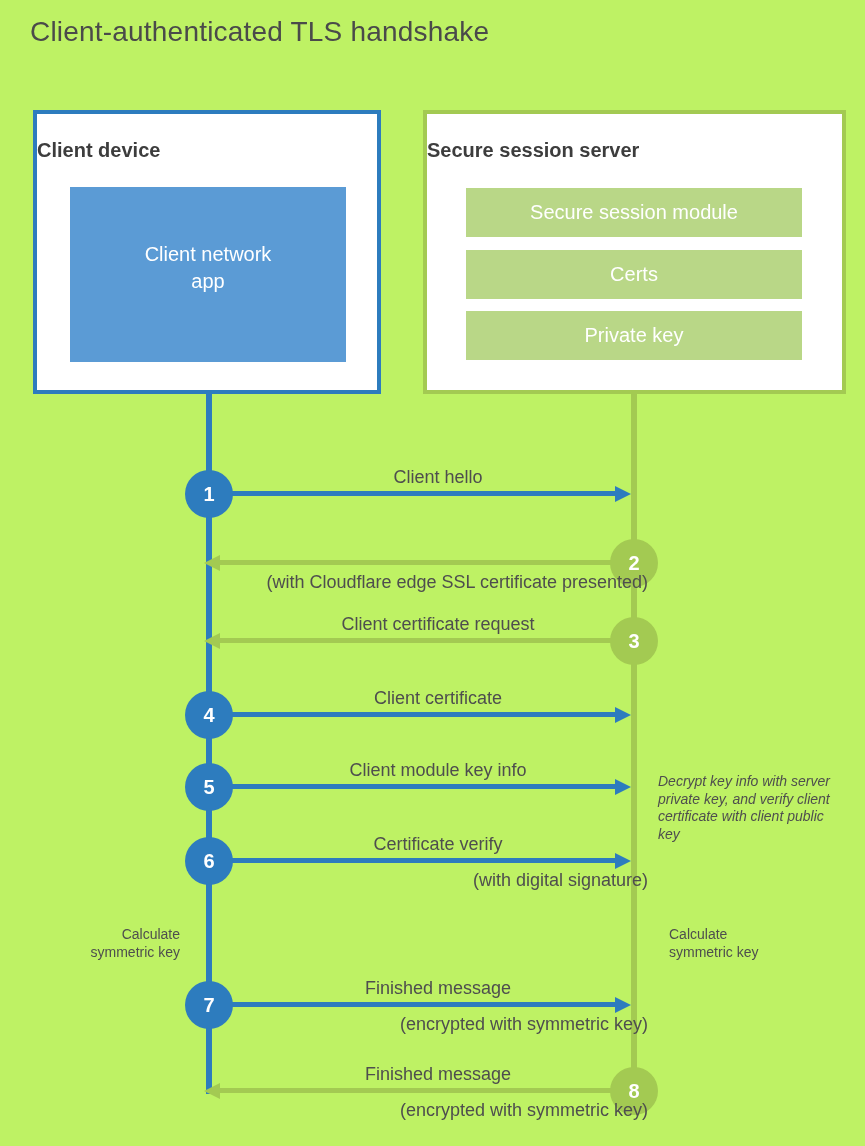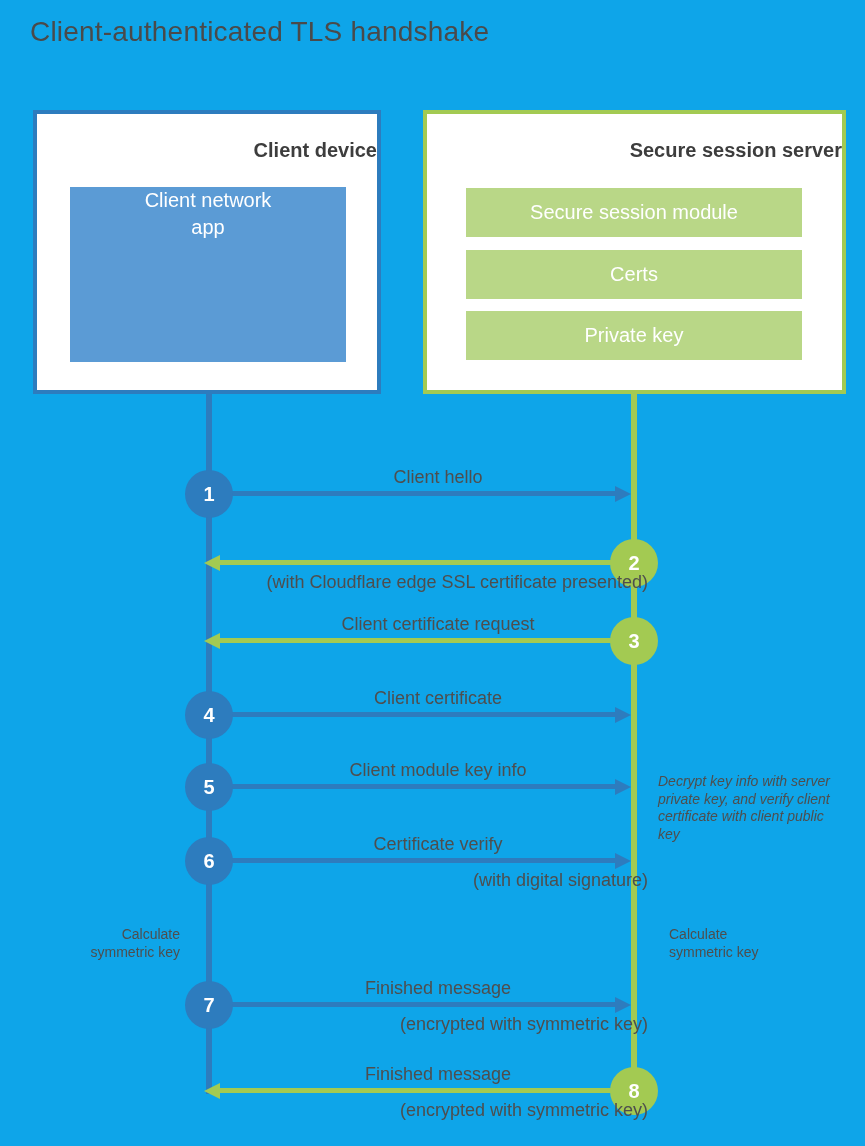--- a/index.html
+++ b/index.html
@@ -10,21 +10,21 @@
     --text-dark: #3d3d3d;
     --text-gray: #4e4e4e;
   }
   * { margin: 0; padding: 0; box-sizing: border-box; }
   html, body { background: #ffffff; }
   body { font-family: "Liberation Sans", "DejaVu Sans", sans-serif; }
   .page {
     position: relative;
     width: 865px;
     height: 1146px;
-    background: #0ea5e9;
+    background: #bef264;
     overflow: hidden;
   }
   .page-title {
     position: absolute;
     left: 30px;
     top: 16px;
     font-size: 28px;
     font-weight: 300;
     color: #4a4a4a;
     letter-spacing: 0.2px;
@@ -35,36 +35,37 @@
     top: 110px;
     height: 284px;
     background: #fff;
     border-width: 4px;
     border-style: solid;
   }
   .client-box { left: 33px; width: 348px; border-color: var(--blue); }
   .server-box { left: 423px; width: 423px; border-color: var(--green); }
   .actor-title {
     margin-top: 25px;
-    text-align: right;
+    text-align: left;
     font-size: 20px;
     font-weight: bold;
     color: var(--text-dark);
   }
   .client-app {
     position: absolute;
     left: 70px;
     top: 187px;
     width: 276px;
     height: 175px;
     background: var(--blue-fill);
     color: #ffffff;
     font-size: 20px;
     line-height: 27px;
     display: flex;
+    align-items: center;
     justify-content: center;
     text-align: center;
     padding-bottom: 14px;
   }
   .client-app span { display: block; max-width: 165px; }
   .server-bar {
     position: absolute;
     left: 466px;
     width: 336px;
     height: 49px;

